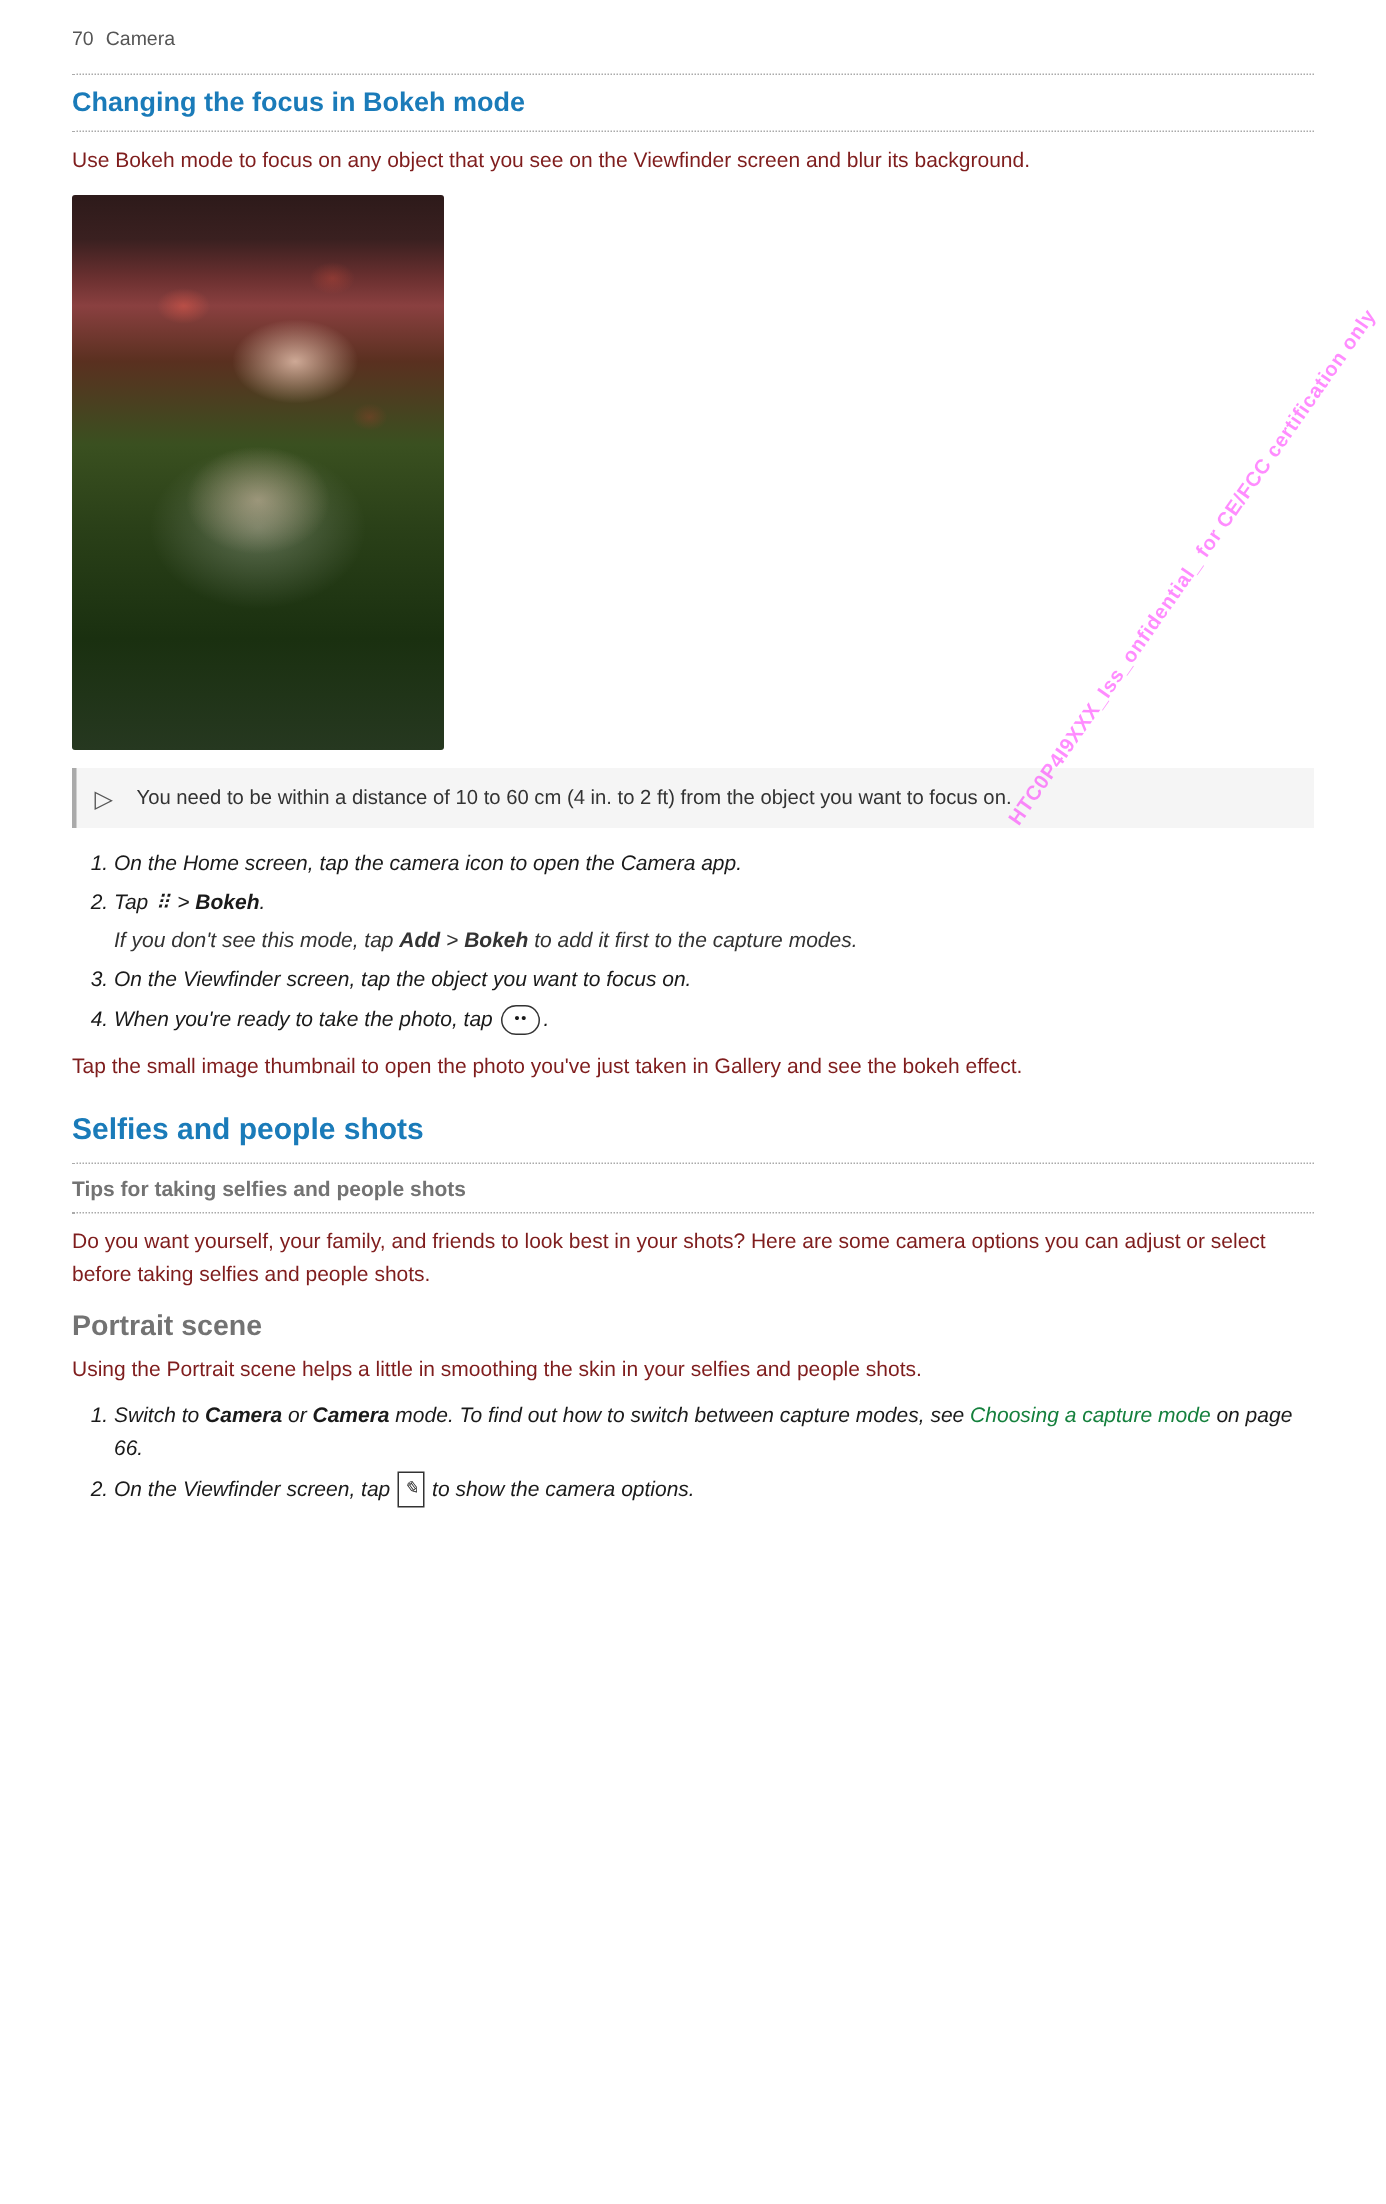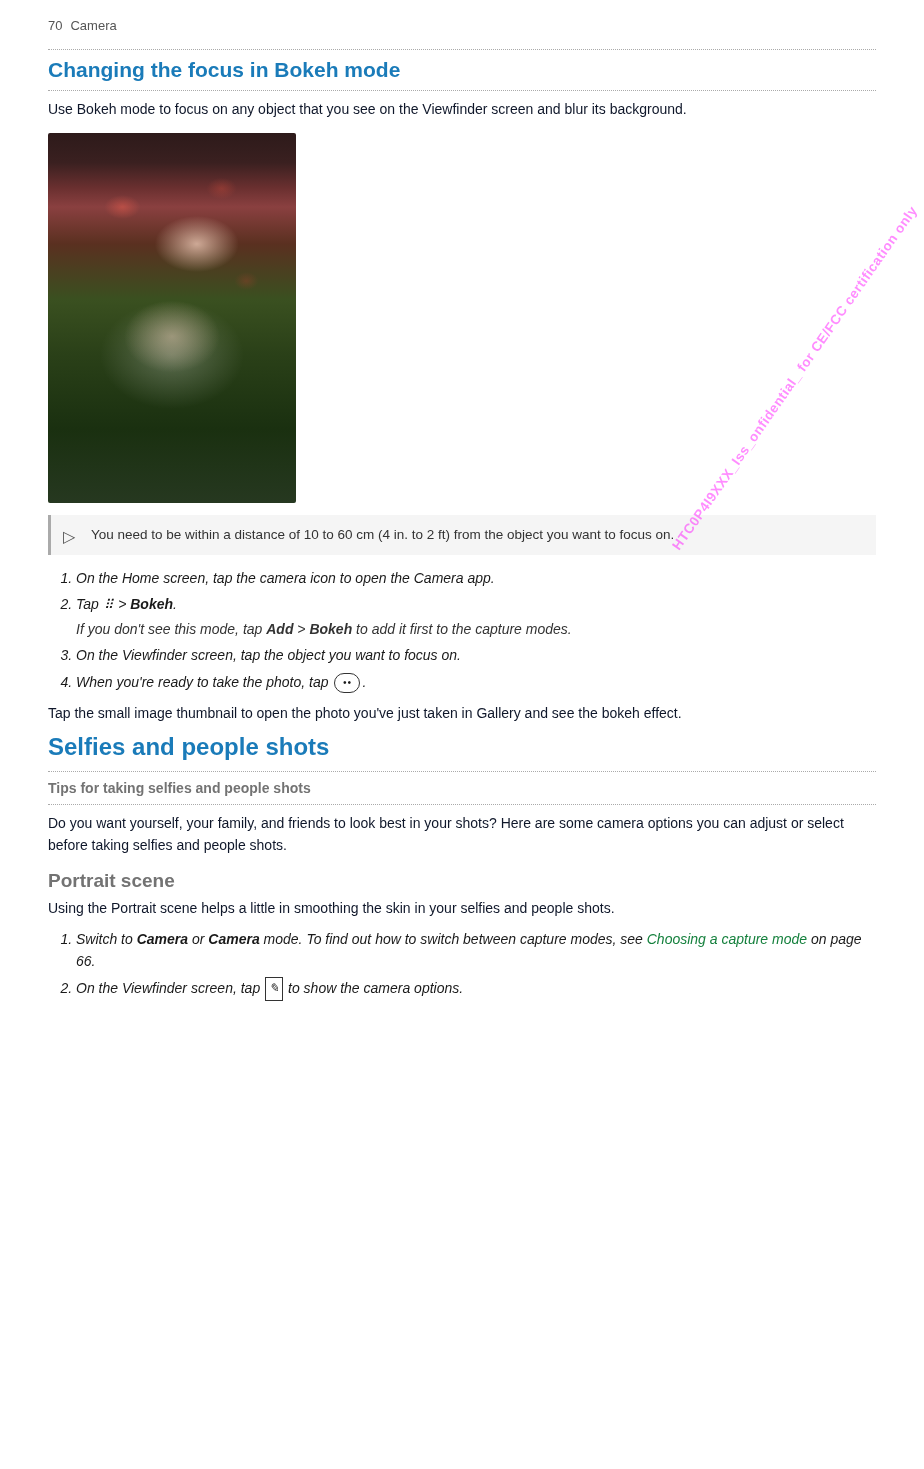--- a/index.html
+++ b/index.html
@@ -34,32 +34,32 @@
     .page-chapter {
       font-size: 13px;
     }
     hr.section-divider {
       border: none;
       border-top: 1px dotted #aaa;
       margin: 8px 0;
     }
     h2.section-heading {
       font-family: Arial, sans-serif;
-      font-size: 21px;
+      font-size: 18px;
       font-weight: bold;
       color: #1a7bb9;
       margin-bottom: 6px;
       margin-top: 2px;
     }
     h2.large-heading {
       font-family: Arial, sans-serif;
-      font-size: 24px;
+      font-size: 20px;
       font-weight: bold;
       color: #1a7bb9;
-      margin-top: 8px;
+      margin-top: 20px;
       margin-bottom: 10px;
     }
     h3.subsection-heading {
       font-family: Arial, sans-serif;
       font-size: 14px;
       font-weight: bold;
       color: #737373;
       margin-top: 4px;
       margin-bottom: 6px;
     }
@@ -68,21 +68,21 @@
       font-size: 19px;
       font-weight: bold;
       color: #737373;
       margin-top: 14px;
       margin-bottom: 6px;
     }
     p.body-text {
       font-family: Arial, sans-serif;
       font-size: 14px;
       line-height: 1.55;
-      color: #0f172a;
+      color: #7f1d1d;
       margin-bottom: 8px;
     }
     .bokeh-image {
       width: 248px;
       height: 370px;
       margin: 12px 0 12px 0;
       background: linear-gradient(160deg, #a83232 0%, #c05050 10%, #7a2020 20%, #5a8a3a 30%, #3a6a2a 40%, #2a5020 50%, #4a7030 60%, #6a4030 70%, #8a6040 80%, #c0c0c0 85%, #e0e0e0 88%, #f0f0f0 90%, #3a6a2a 95%, #2a5020 100%);
       border-radius: 2px;
       overflow: hidden;
       position: relative;

